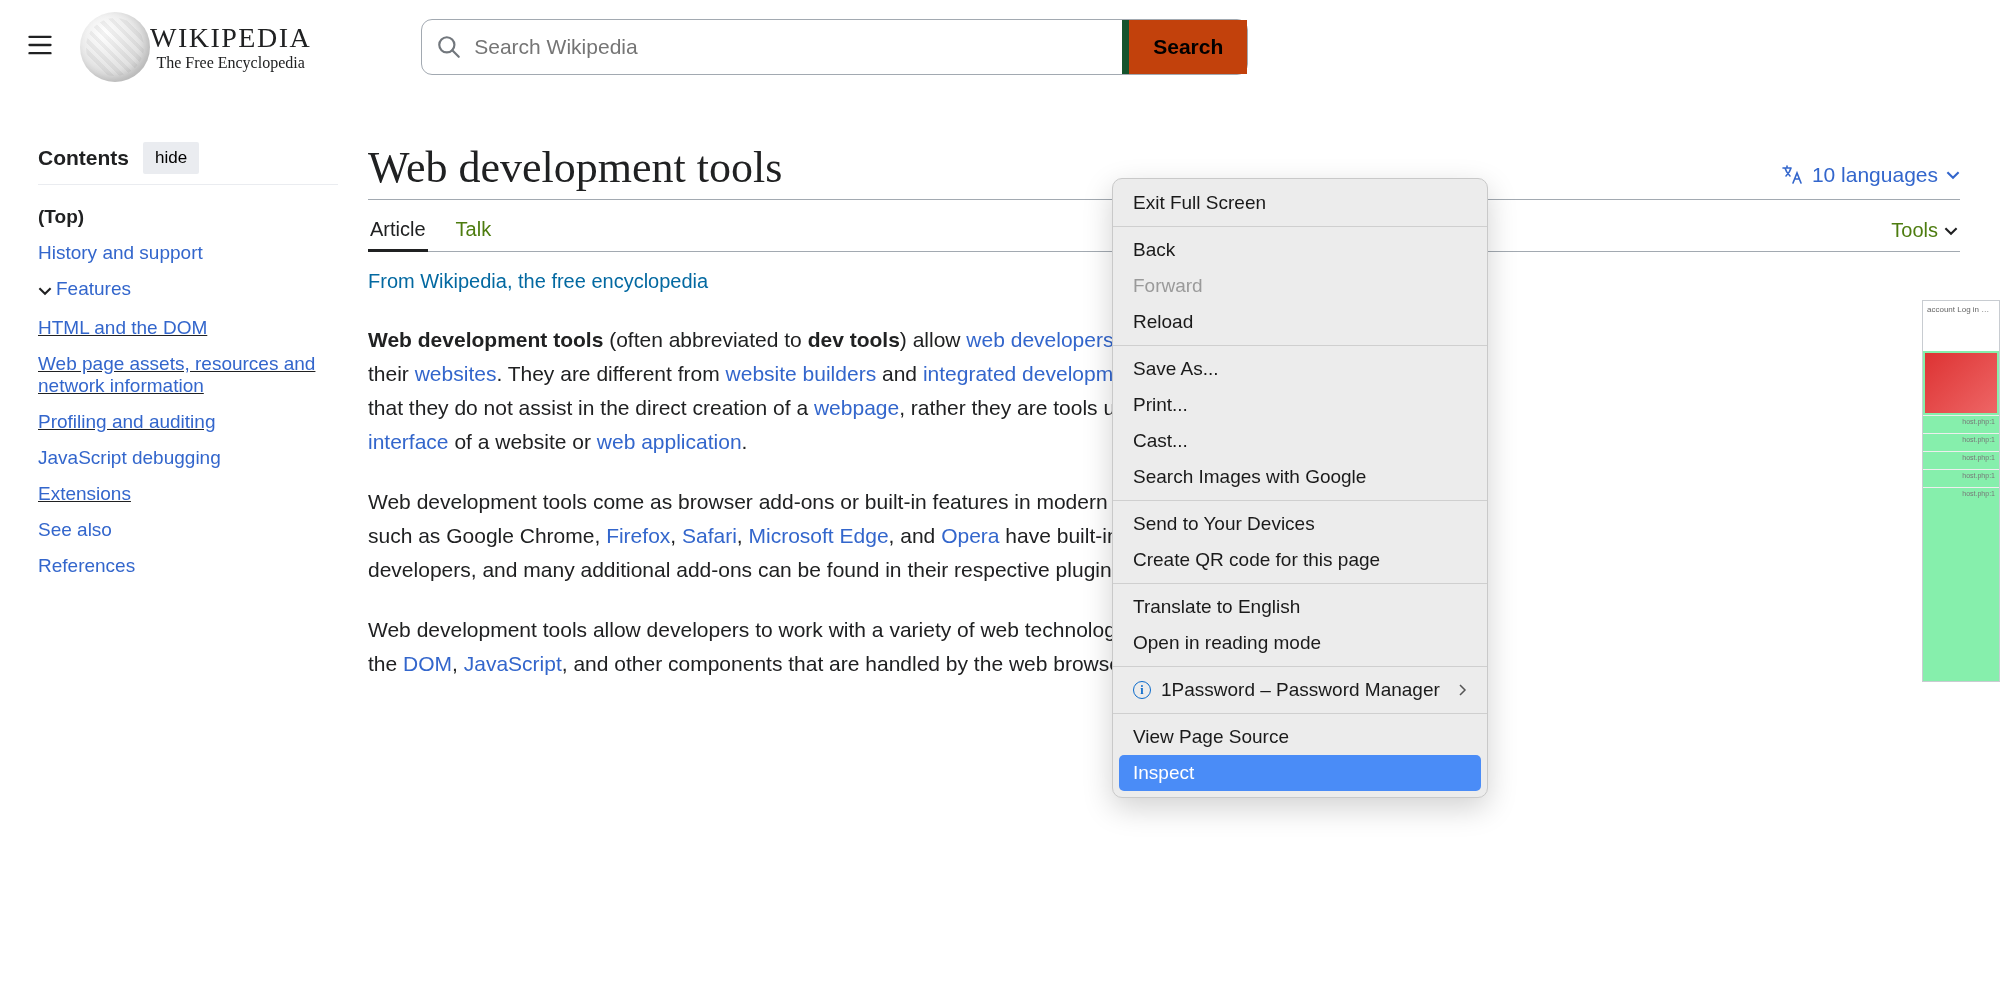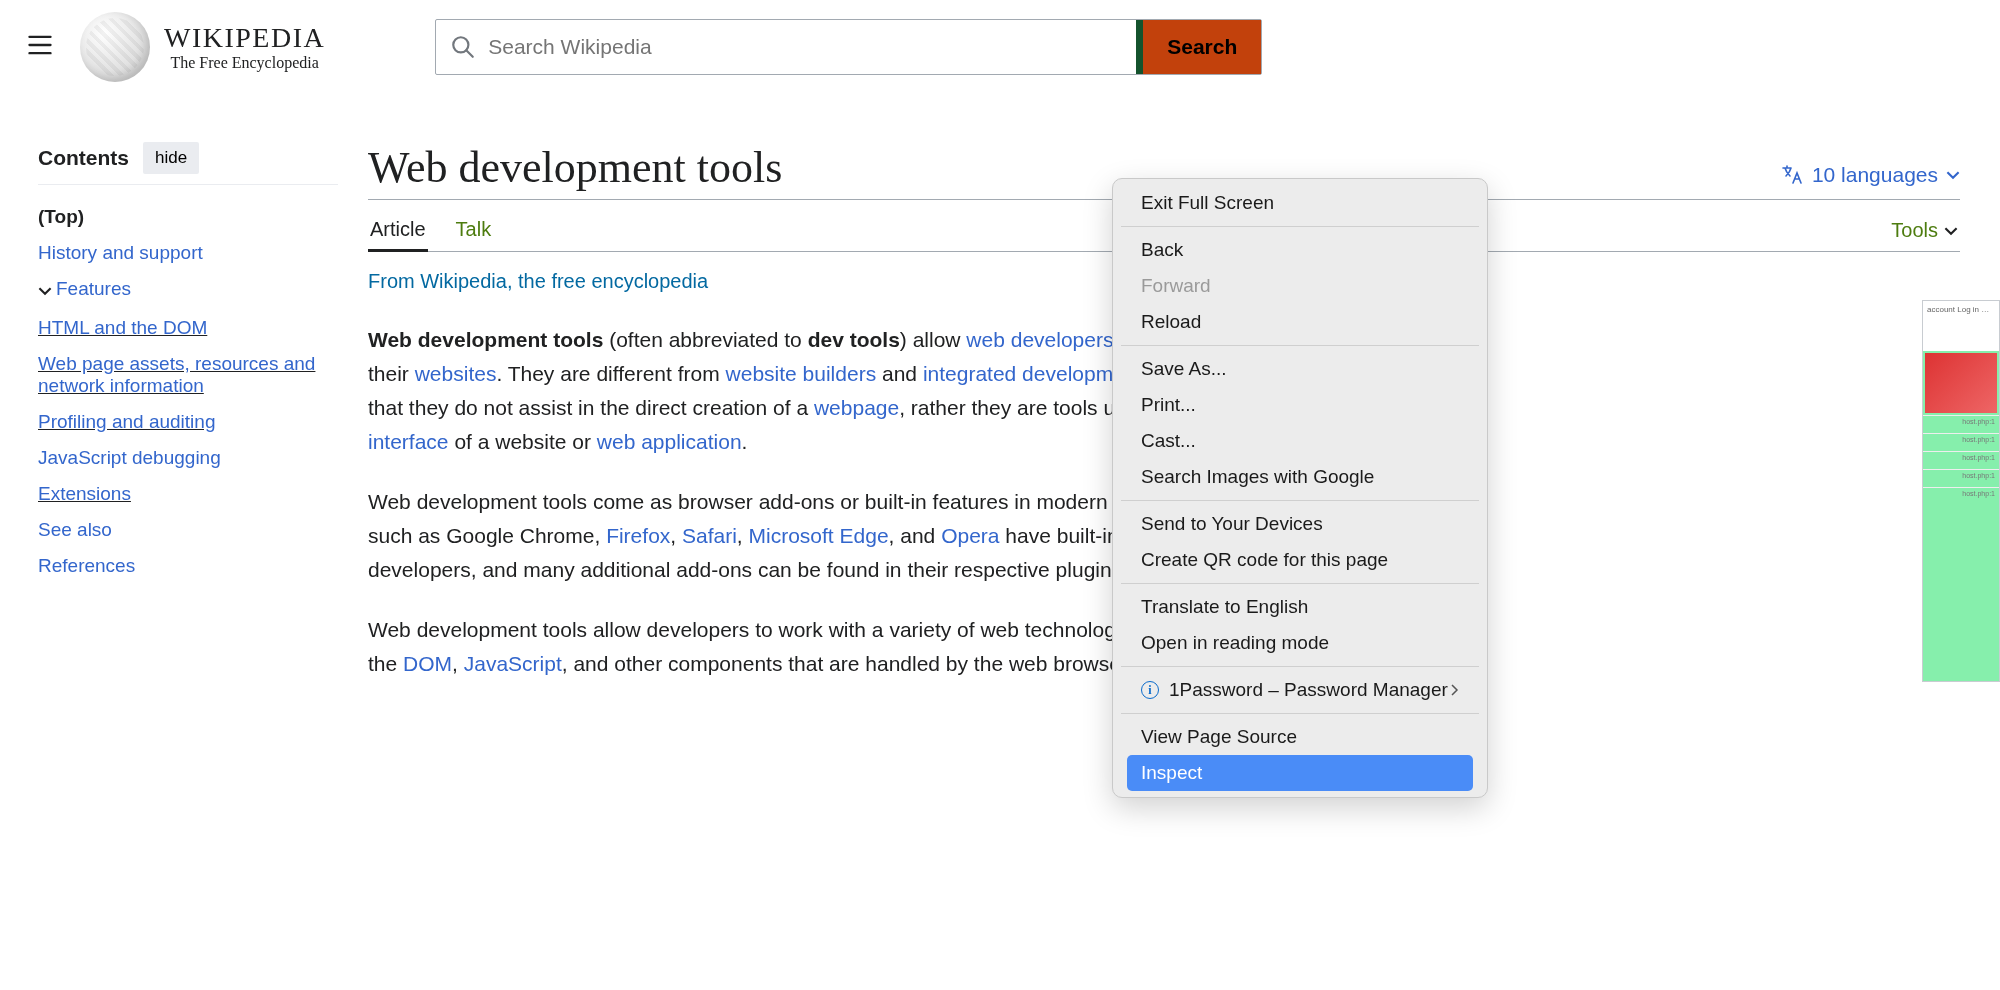--- a/index.html
+++ b/index.html
@@ -20,21 +20,20 @@
     gap: 20px;
   }
   .hamburger {
     cursor: pointer;
     padding: 6px;
   }
   .hamburger svg { width: 28px; height: 28px; }
   .logo-block {
     display: flex;
     align-items: center;
-    gap: 14px;
     text-align: right;
   }
   .globe {
     width: 70px; height: 70px;
     background: radial-gradient(circle at 35% 30%, #fff, #ccc);
     border-radius: 50%;
     box-shadow: inset -4px -4px 8px rgba(0,0,0,0.15);
     position: relative;
   }
   .globe::after {
@@ -53,21 +52,21 @@
     font-variant: small-caps;
   }
   .wordmark-sub {
     font-family: Georgia, serif;
     font-size: 16px;
   }
   .search-wrap {
     display: flex;
     margin-left: 90px;
     border: 1px solid #a2a9b1;
-    border-radius: 2px;
+    border-radius: 11px;
     height: 56px;
   }
   .search-box {
     display: flex;
     align-items: center;
     width: 700px;
     padding: 0 14px;
     gap: 12px;
   }
   .search-input {
@@ -190,21 +189,21 @@
   
   .ctx-menu {
     position: absolute;
     left: 1112px;
     top: 178px;
     width: 376px;
     background: #ececec;
     border: 1px solid #c9c9c9;
     border-radius: 10px;
     box-shadow: 0 10px 30px rgba(0,0,0,0.18);
-    padding: 6px 8px;
+    padding: 6px 0;
     font-size: 19px;
     color: #1a1a1a;
     z-index: 100;
   }
   .ctx-item {
     padding: 7px 20px;
     display: flex;
     align-items: center;
     justify-content: space-between;
     cursor: default;

